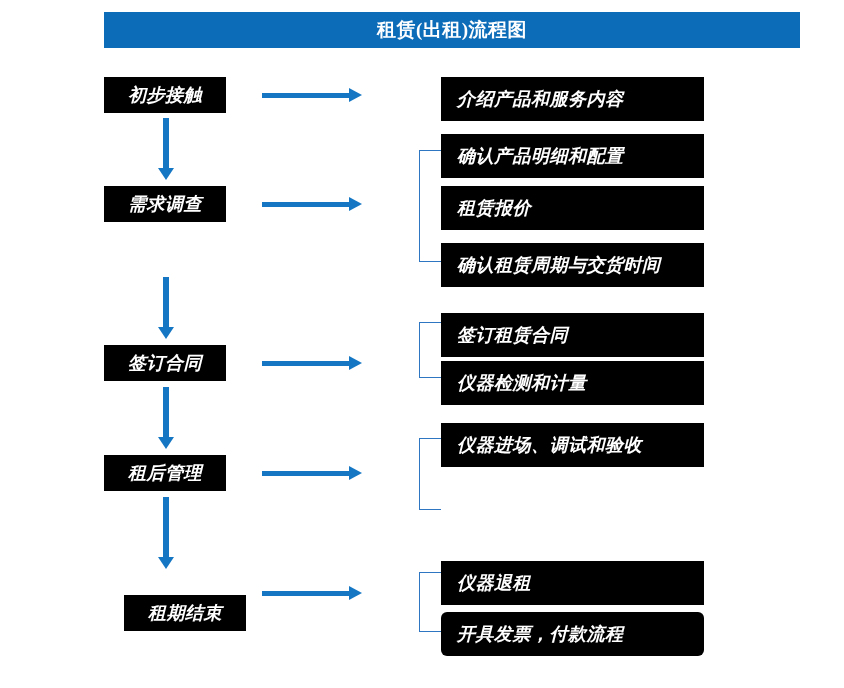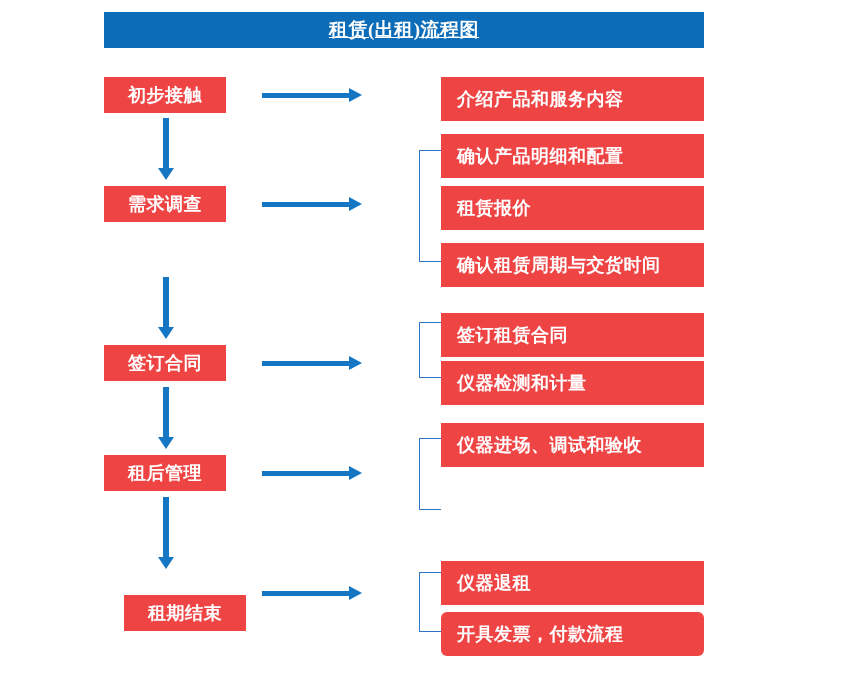--- a/index.html
+++ b/index.html
@@ -16,44 +16,44 @@
     height: 688px;
     background: #ffffff;
     overflow: hidden;
   }
 
   
   .title-bar {
     position: absolute;
     left: 104px;
     top: 12px;
-    width: 600px;
+    width: 696px;
     height: 36px;
     background: #0C6CB8;
     color: #ffffff;
     display: flex;
     align-items: center;
     justify-content: center;
     font-size: 19px;
     font-weight: bold;
     letter-spacing: 0.5px;
-    text-decoration: underline;
   }
 
   
   .node-box {
     position: absolute;
-    background: #ef4444;
+    background: #000000;
     color: #ffffff;
     display: flex;
     align-items: center;
     font-weight: bold;
     font-size: 18px;
     letter-spacing: 0.5px;
     white-space: nowrap;
+    font-style: italic;
   }
   .node-box.left {
     left: 104px;
     width: 122px;
     height: 36px;
     justify-content: center;
   }
   .node-box.right {
     left: 441px;
     width: 263px;

